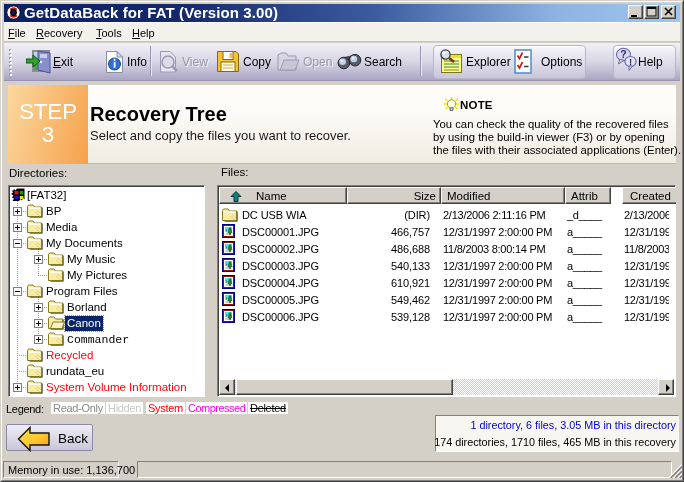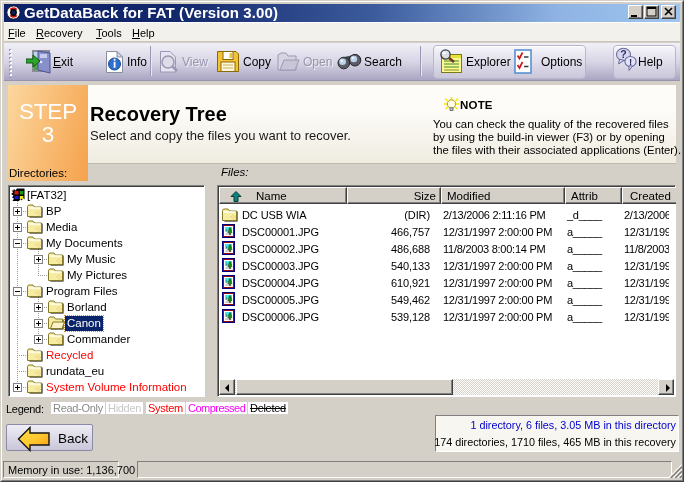--- a/index.html
+++ b/index.html
@@ -14,21 +14,21 @@
 .tbtn { top:5px; width:15px; height:14px; background:#D4D0C8; border-top:1px solid #fff; border-left:1px solid #fff; border-right:1px solid #404040; border-bottom:1px solid #404040; box-shadow:inset -1px -1px 0 #808080; }
 #menubar { left:4px; top:22px; width:676px; height:20px; background:#F2F1EC; border-top:1px solid #fff; border-bottom:1px solid #C9C6BD; }
 .menu-item { top:27px; font-size:11px; color:#000; }
 .ul { text-decoration:underline; }
 #toolbar { left:4px; top:43px; width:676px; height:38px; background:linear-gradient(#F1F0F7,#D8D5E5 50%,#ABA7C4 96%,#8D89A6); }
 .tool-label { font-size:12px; color:#000; white-space:nowrap; }
 .tool-label-dis { font-size:12px; color:#9894AC; white-space:nowrap; text-shadow:1px 1px 0 #F0EFF6; }
 .tsep { top:46px; width:1px; height:30px; background:#9A96B4; box-shadow:1px 0 0 #E9E7F1; }
 .tgroup { top:45px; height:34px; border-radius:4px; background:linear-gradient(#F7F6FB,#C9C6DA); border:1px solid #B9B6CA; box-shadow:inset 0 1px 0 #fff; }
 #banner { left:8px; top:85px; width:668px; height:79px; background:linear-gradient(#FDFCF9 30%,#EFECE0); border-bottom:1px solid #BDBAAE; }
-#step-box { left:8px; top:85px; width:80px; height:96px; background:linear-gradient(105deg,#FCD79E,#F5A24C); color:#fff; text-align:center; }
+#step-box { left:8px; top:85px; width:80px; height:79px; background:linear-gradient(105deg,#FCD79E,#F5A24C); color:#fff; text-align:center; }
 #step-box .s1 { position:absolute; width:100%; top:14px; font-size:22.5px; letter-spacing:-0.2px; }
 #step-box .s2 { position:absolute; width:100%; top:37px; font-size:22.5px; }
 #banner-title { left:90px; top:103px; font-size:20px; font-weight:bold; color:#000; }
 #banner-sub { left:90px; top:128px; font-size:13px; color:#1A1A1A; }
 #note-head { left:460px; top:99px; font-size:11.5px; font-weight:bold; letter-spacing:0.2px; }
 #note-body { left:433px; top:118px; font-size:11.3px; color:#000; line-height:13px; white-space:nowrap; }
 .plabel { font-size:11.5px; color:#000; }
 .sunken { border-top:1px solid #808080; border-left:1px solid #808080; border-right:1px solid #fff; border-bottom:1px solid #fff; box-shadow:inset 1px 1px 0 #404040; background:#fff; }
 #tree-panel { left:8px; top:185px; width:197px; height:212px; }
 #files-panel { left:217px; top:185px; width:459px; height:212px; }
@@ -269,21 +269,21 @@
       <line x1="1.5" y1="12" x2="4" y2="10"></line>
     <line x1="13.5" y1="12" x2="11" y2="10"></line>
   </g>
   <circle cx="7.5" cy="7" r="4.2" fill="#FFFDE8" stroke="#B8A000"></circle>
   <path d="M6 10.8 H9 V13.5 H6 Z" fill="#C8C8C8" stroke="#707070"></path>
 </svg>
 <div class="abs" id="note-head">NOTE</div>
 <div class="abs" id="note-body">You can check the quality of the recovered files<br>by using the build-in viewer (F3) or by opening<br>the files with their associated applications (Enter).</div>
 
 <div class="abs plabel" style="left:9px;top:167px;">Directories:</div>
-<div class="abs plabel" style="left:221px;top:166px;font-style:italic;">Files:</div>
+<div class="abs plabel" style="left:221px;top:166px;">Files:</div>
 
 <div class="abs sunken" id="tree-panel"></div>
 <div class="abs" id="treec" style="left:10px;top:187px;width:193px;height:208px;overflow:hidden;background:#fff;">
   <div class="dv" style="left:7px;top:12px;height:188px;"></div>
   <div class="dh" style="left:7px;top:24px;width:9px;"></div>
   <div class="dh" style="left:7px;top:40px;width:9px;"></div>
   <div class="dh" style="left:7px;top:56px;width:9px;"></div>
   <div class="dh" style="left:7px;top:104px;width:9px;"></div>
   <div class="dh" style="left:7px;top:168px;width:9px;"></div>
   <div class="dh" style="left:7px;top:184px;width:9px;"></div>
@@ -354,21 +354,21 @@
       <svg style="left:37px;top:0px;" width="19" height="15">
         <use href="#foldo"></use>
       </svg>
       <span class="lbl sel" style="left:55px;top:0.5px;">Canon</span>
     </div>
   <div class="trow" style="top:144px;">
       <span class="pm plus" style="left:24px;"></span>
       <svg style="left:37px;top:0px;" width="18" height="15">
         <use href="#fold"></use>
       </svg>
-      <span class="lbl" style="left:57px;">Commander</span>
+      <span class="lbl" style="left:57px;font-family:Liberation Mono, monospace;">Commander</span>
     </div>
   <div class="trow" style="top:160px;">
       <svg style="left:16px;top:0px;" width="18" height="15">
         <use href="#fold"></use>
       </svg>
       <span class="lbl red" style="left:36px;">Recycled</span>
     </div>
   <div class="trow" style="top:176px;">
       <svg style="left:16px;top:0px;" width="18" height="15">
         <use href="#fold"></use>
@@ -392,21 +392,21 @@
           <path d="M6 0.5 L11 5.5 H8 V10.5 H4 V5.5 H1 Z" fill="#0E8080" stroke="#063A3A"></path>
         </svg>
         <span style="left:36px;">Name</span>
       </div>
     <div class="hcell" style="left:128px;width:94px;">
         <span style="right:4px;">Size</span>
       </div>
     <div class="hcell" style="left:222px;width:124px;">
         <span style="left:5px;">Modified</span>
       </div>
-    <div class="hcell" style="left:346px;width:57px;">
+    <div class="hcell" style="left:346px;width:46px;">
         <span style="left:5px;">Attrib</span>
       </div>
     <div class="hcell" style="left:403px;width:72px;">
         <span style="left:7px;text-align:center;">Created</span>
       </div>
   </div>
   <div class="frow" style="top:21px;">
       <svg style="left:4px;top:1px;" width="18" height="15">
         <use href="#fold"></use>
       </svg>

